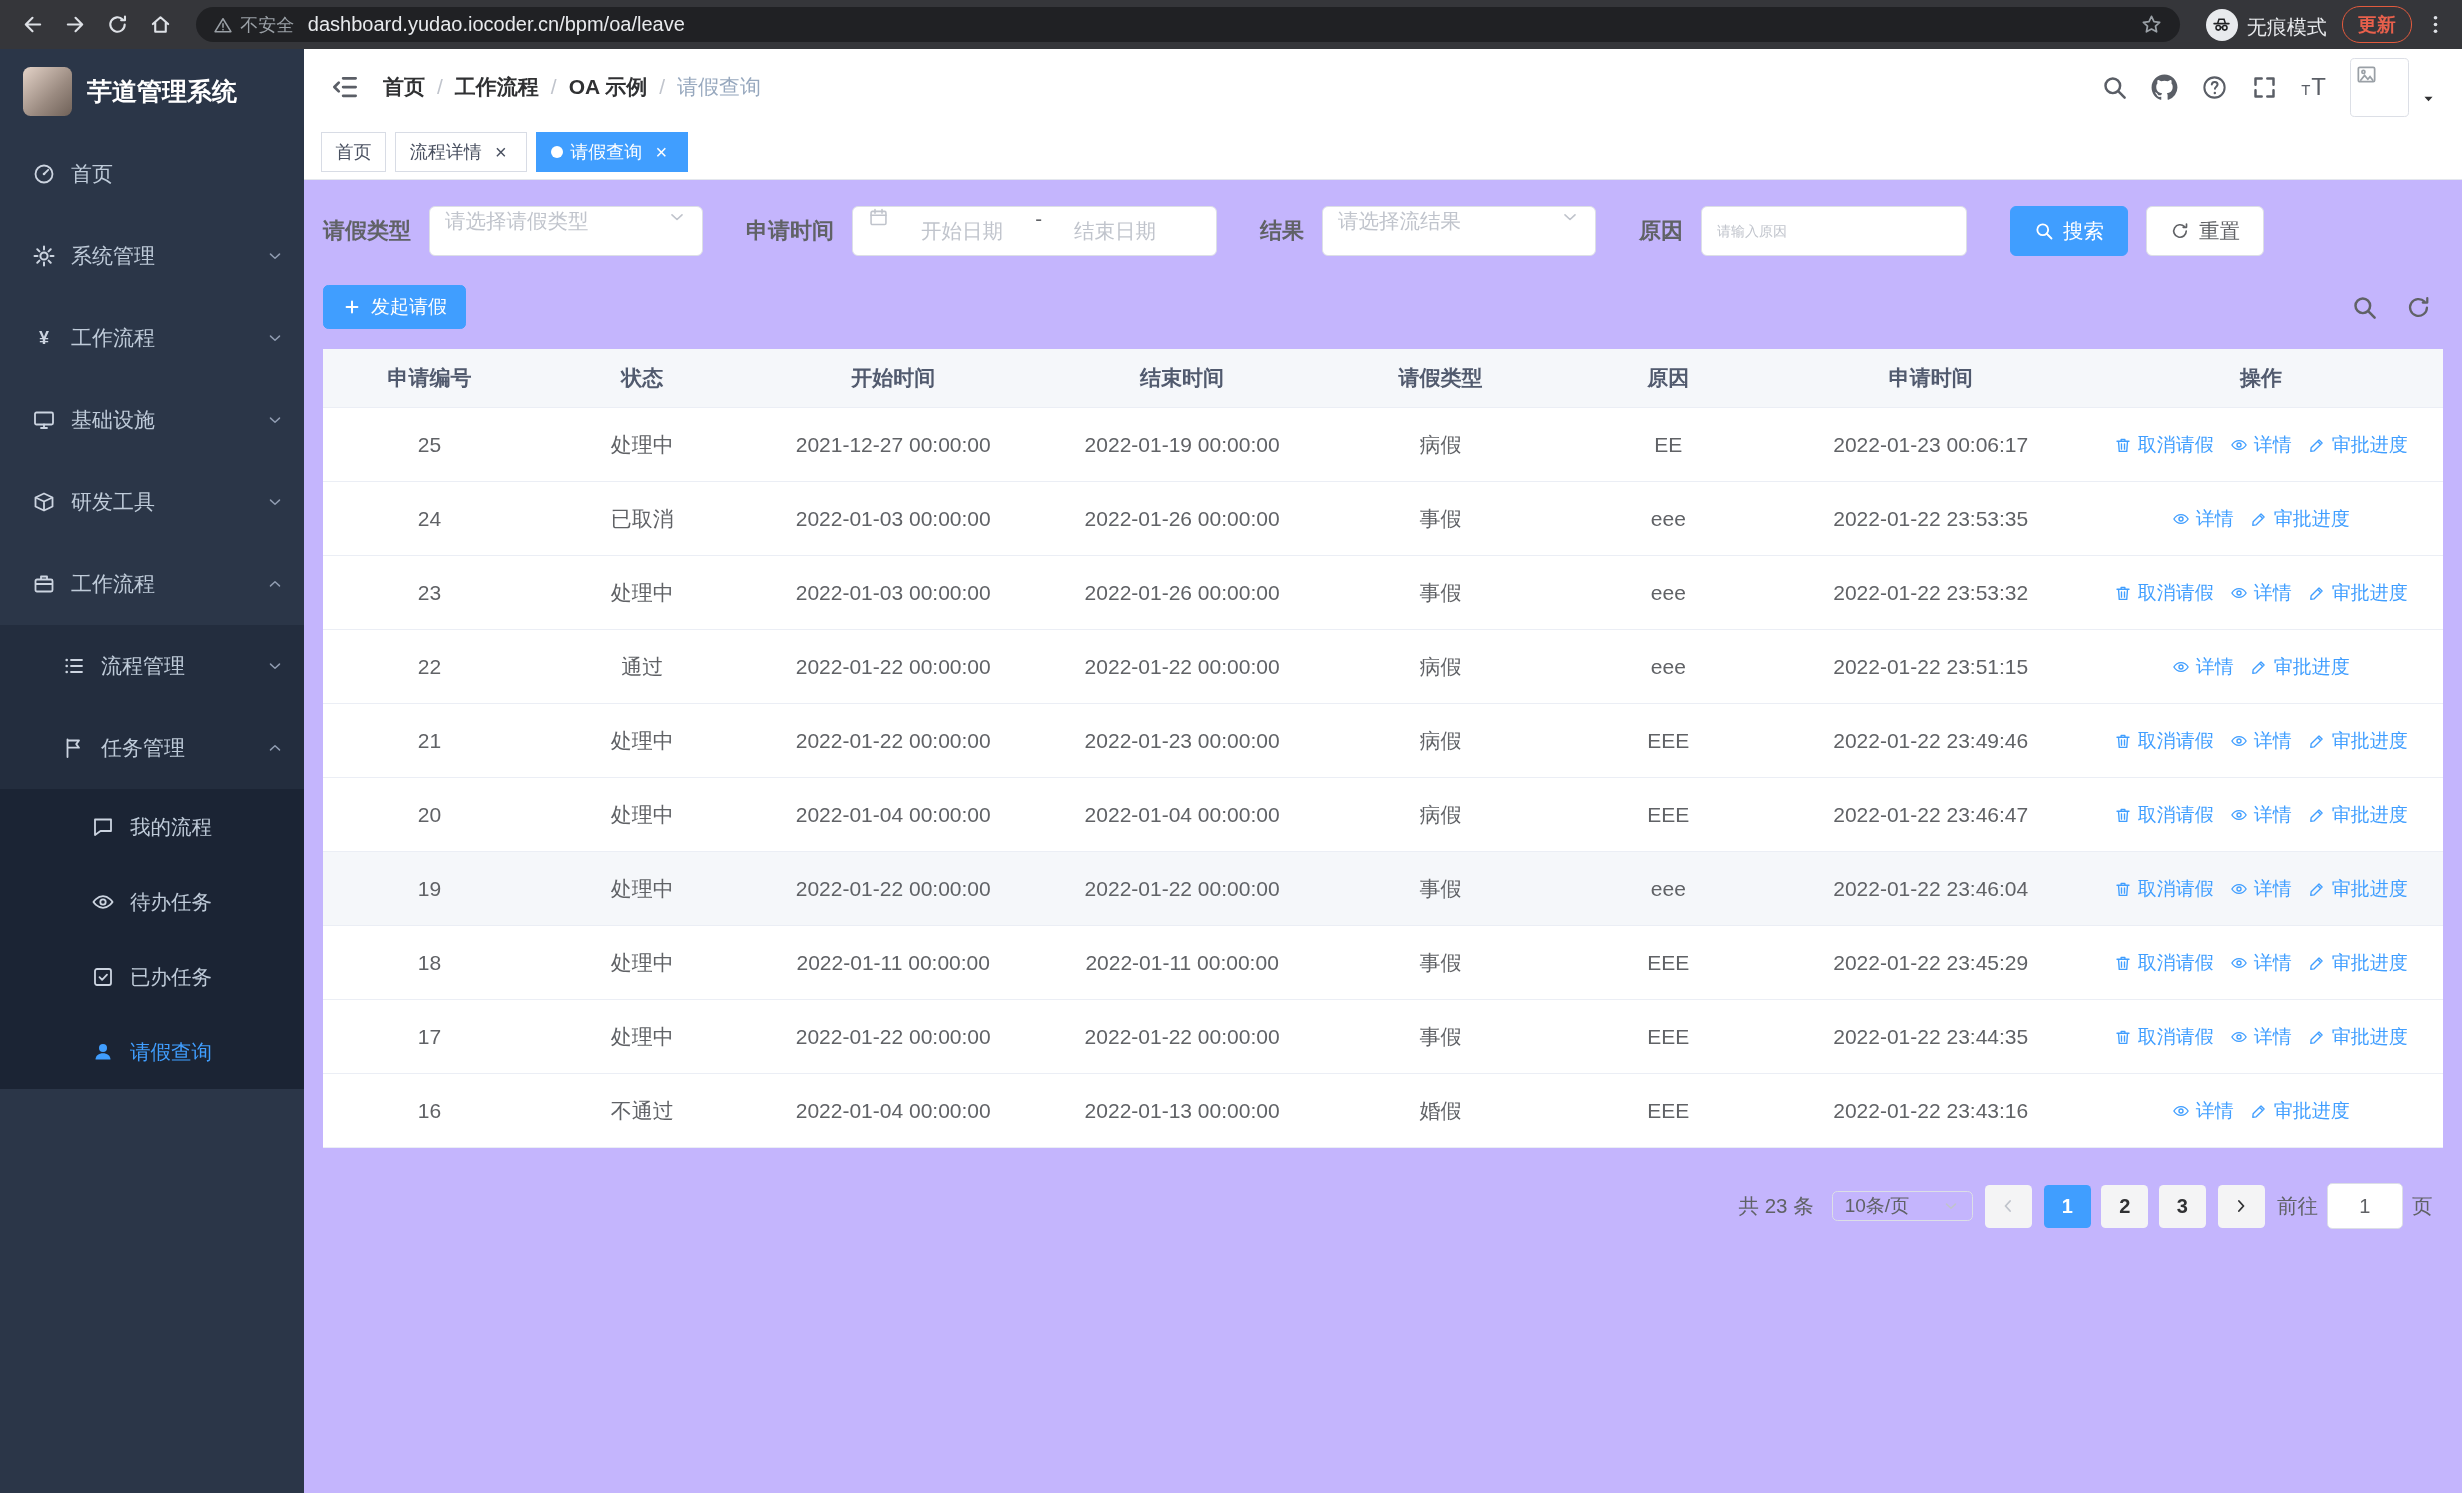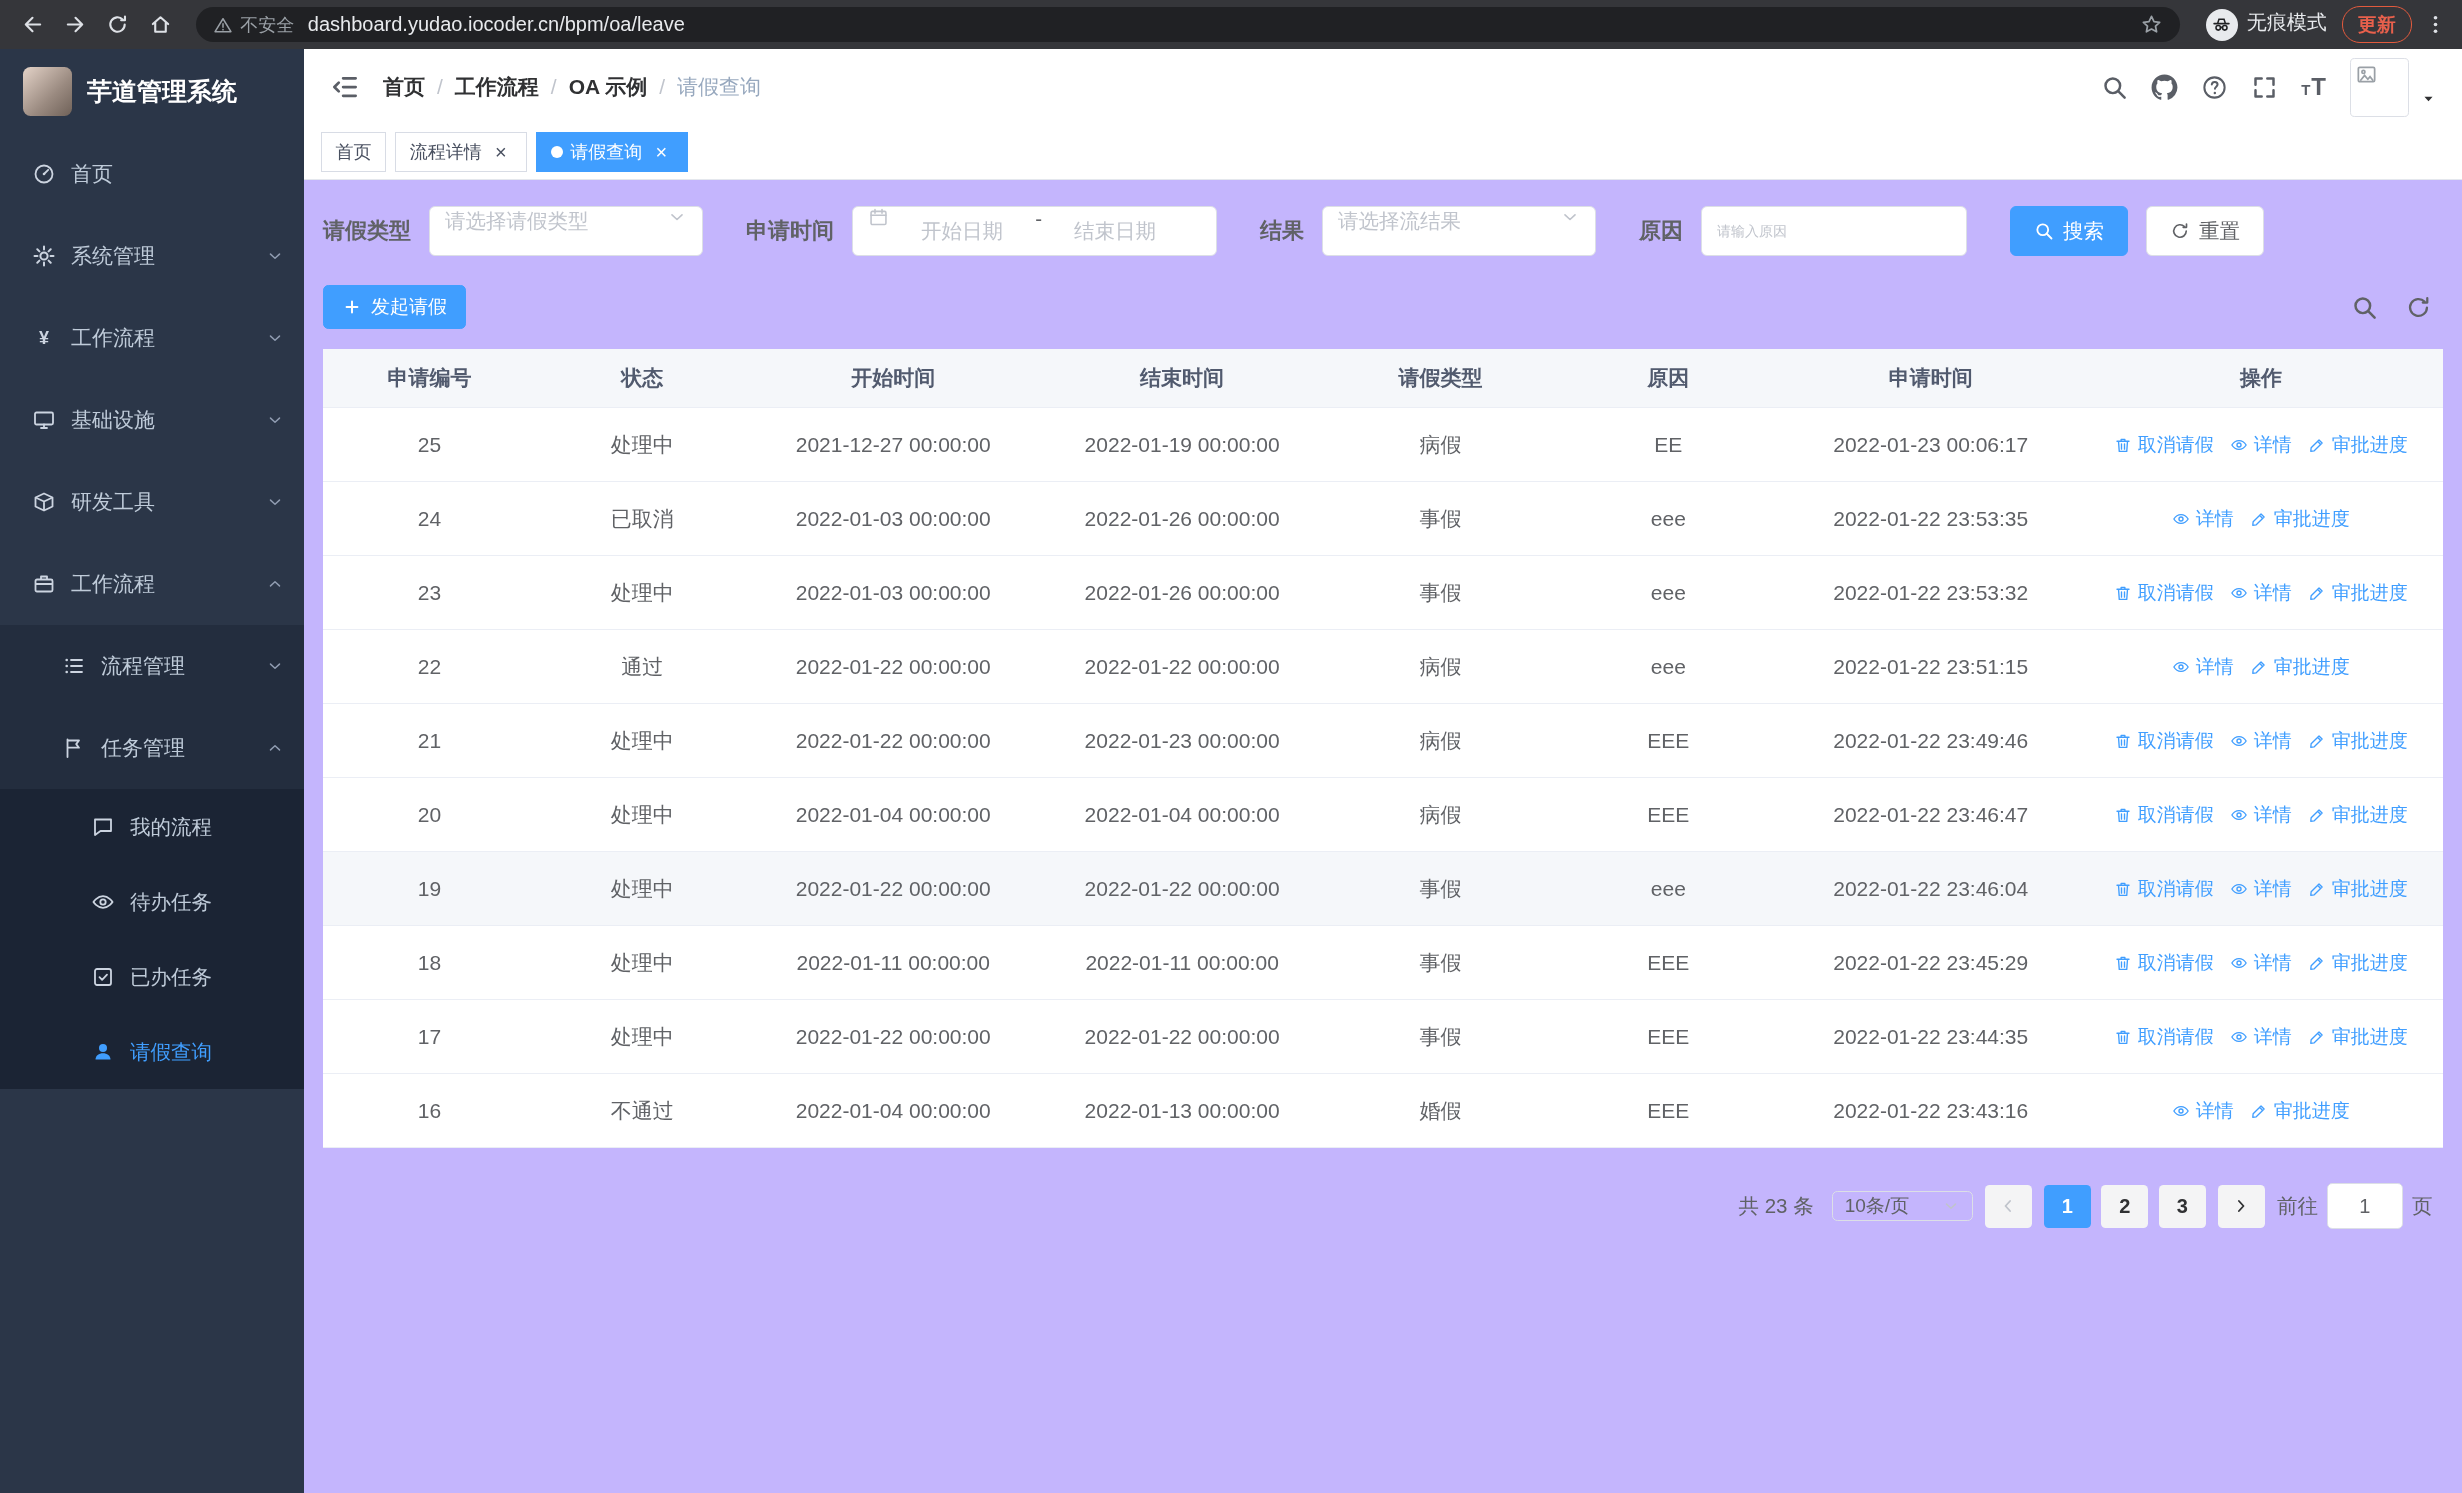--- a/index.html
+++ b/index.html
@@ -10,21 +10,21 @@
 
   
   .chrome{height:49px;background:#35363a;display:flex;align-items:center;padding:0 15px;gap:7.6px;color:#dee1e6}
   .chrome .nav-ic{width:35px;height:35px;border-radius:50%;display:flex;align-items:center;justify-content:center;color:#dee1e6;cursor:pointer}
   .chrome .nav-ic .ic{width:23px;height:23px}
   .omnibox{flex:1;height:35px;background:#202124;border-radius:17.5px;display:flex;align-items:center;padding:0 16.7px;margin:0 10.6px;gap:9px}
   .omnibox .warn{display:flex;align-items:center;gap:7.6px;color:#9aa0a6;font-size:18px}
   .omnibox .warn .ic{width:20px;height:20px}
   .omnibox .url{flex:1;color:#e8eaed;font-size:20px;margin-left:4.6px;white-space:nowrap;overflow:hidden}
   .omnibox .star{color:#9aa0a6}
-  .incog{display:flex;align-items:flex-start;gap:9px;color:#e8eaed;font-size:20px;margin:0 7.6px;white-space:nowrap}
+  .incog{display:flex;align-items:flex-end;gap:9px;color:#e8eaed;font-size:20px;margin:0 7.6px;white-space:nowrap}
   .incog-badge{width:32px;height:32px;border-radius:50%;background:#e8eaed;color:#202124;display:flex;align-items:center;justify-content:center}
   .incog-badge .ic{width:21px;height:21px}
   .update-pill{border:1.5px solid #e25a3d;color:#e8604c;border-radius:18px;padding:4.6px 15px;font-size:19px;font-weight:700;white-space:nowrap;cursor:pointer}
   .chrome .dots{color:#dee1e6;margin-left:4.6px;cursor:pointer}
 
   
   .app{display:flex;height:1445px}
   .sidebar{width:304px;background:var(--side1);display:flex;flex-direction:column;flex:none}
   .logo{height:84px;display:flex;align-items:center;gap:15px;padding:0 23px}
   .logo-img{width:49px;height:49px;border-radius:7.6px;background:linear-gradient(135deg,#e4d3c8,#9a8a80 60%,#6f6158)}
@@ -44,21 +44,21 @@
   
   .navbar{height:76px;display:flex;align-items:center;padding:0 26px;background:#fff}
   .hamburger{color:#5a5e66;cursor:pointer;display:flex;align-items:center}
   .hamburger .ic{width:30px;height:30px}
   .breadcrumb{display:flex;align-items:center;gap:12px;font-size:21px;margin-left:23px}
   .bc-item{color:#303133;font-weight:600}
   .bc-item.last{color:#97a8be;font-weight:400}
   .bc-sep{color:#c0c4cc}
   .nav-right{margin-left:auto;display:flex;align-items:center;gap:23px;color:#5a5e66}
   .nav-right .ic{width:27px;height:27px;cursor:pointer}
-  .tt{font-size:15px;font-weight:700;cursor:pointer;letter-spacing:0.8px}
+  .tt{font-size:15px;font-weight:400;cursor:pointer;letter-spacing:0.8px}
   .tt .big{font-size:24px}
   .avatar-box{width:59px;height:59px;border:0.8px solid #dcdfe6;border-radius:4.6px;background:#fff;display:flex;align-items:flex-start;justify-content:flex-start;padding:4.6px;color:#9aa0a6;cursor:pointer}
   .avatar-box .ic{width:23px;height:23px}
   .nav-caret{color:#303133;margin-left:-10.6px;align-self:flex-end;margin-bottom:10.6px}
   .nav-caret .ic{width:15px;height:15px}
 
   
   .tagsbar{height:55px;border-bottom:0.8px solid #e4e7ed;display:flex;align-items:center;gap:9px;padding:0 16.7px;background:#fff;box-shadow:0 0.8px 2.3px rgba(0,0,0,.06)}
   .tag{height:40px;display:inline-flex;align-items:center;gap:7.6px;padding:0 13.7px;border:0.8px solid #d8dce5;background:#fff;color:#495060;font-size:18px;cursor:pointer;white-space:nowrap}
   .tag .dot{width:12px;height:12px;border-radius:50%;background:#fff}

